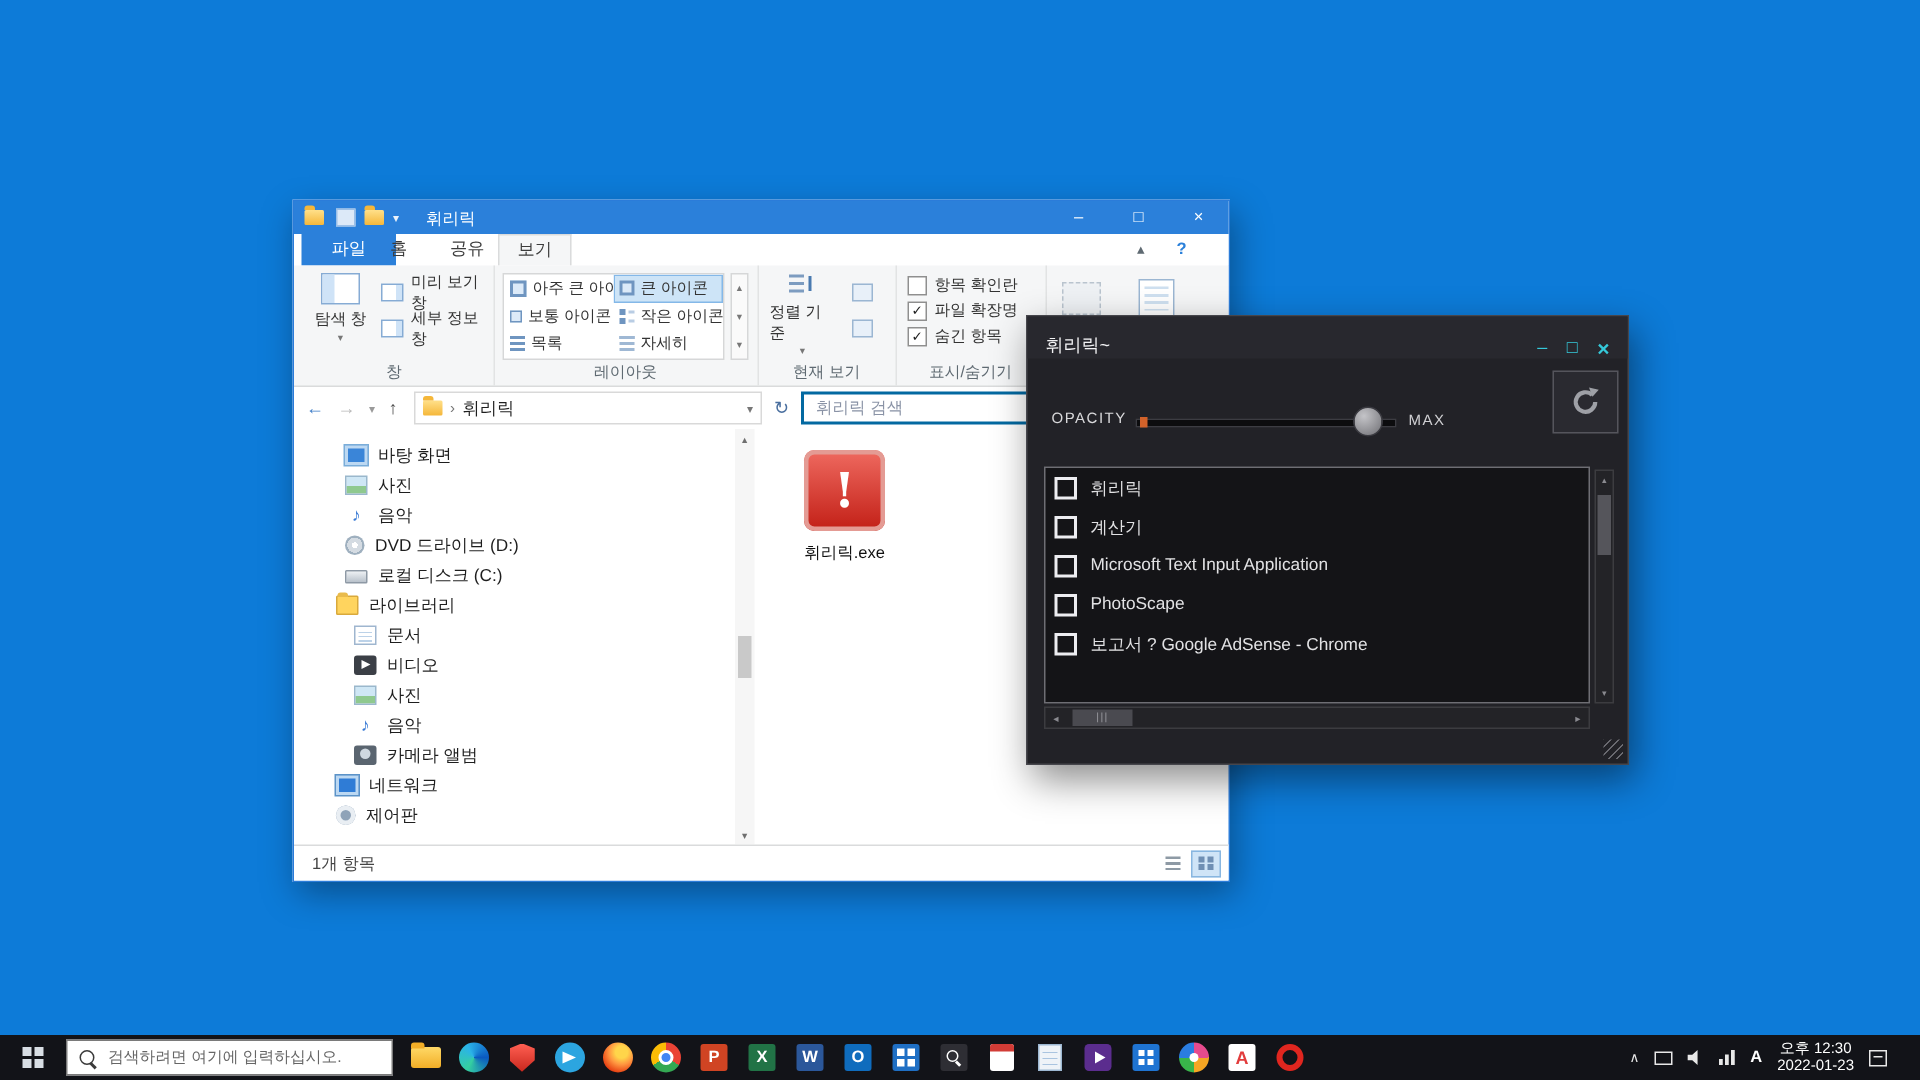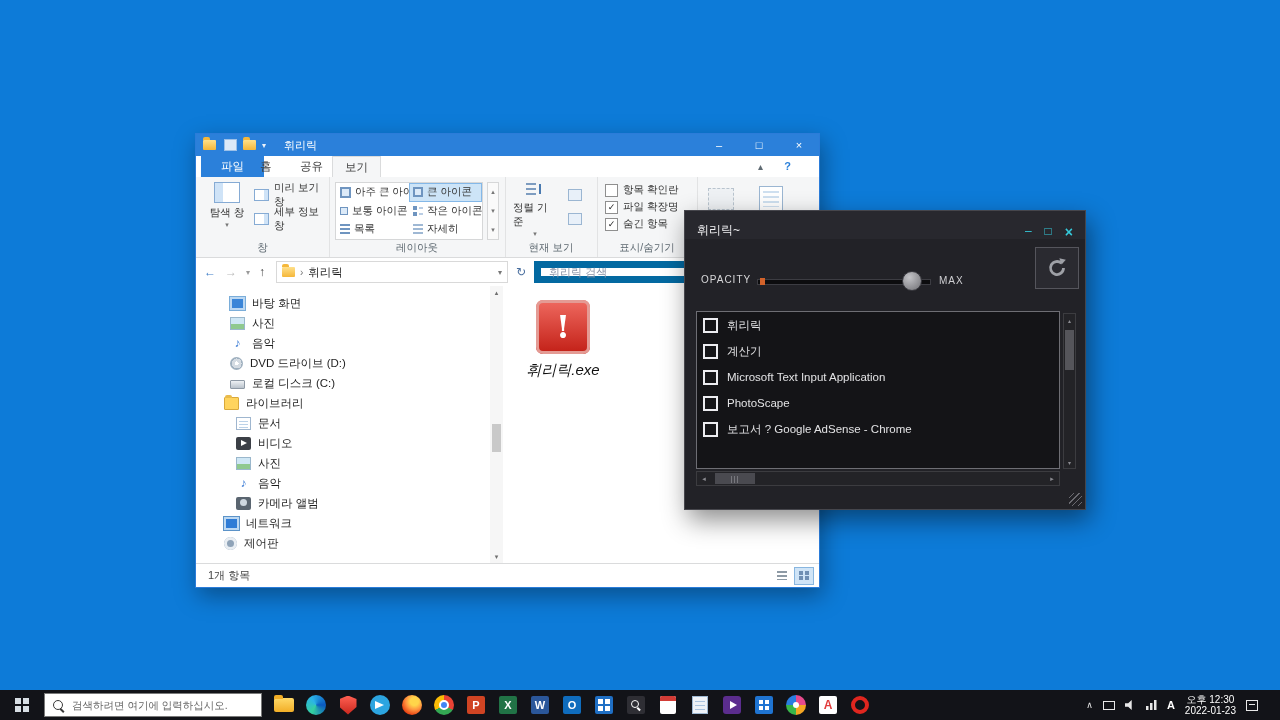--- a/index.html
+++ b/index.html
@@ -83,21 +83,21 @@
     background-image:repeating-linear-gradient(#cfe0f0 0 2px,transparent 2px 5px);background-position:3px 4px;background-size:16px 16px;background-repeat:no-repeat;}
 
   .ex-address{position:absolute;left:0;top:124px;right:0;height:28px;background:#fff;display:flex;align-items:center;padding-left:8px;box-sizing:border-box;}
   .nav-glyph{font-size:12px;margin-right:9px;}
   .g-back{color:#3f7ec8;} .g-fwd{color:#b9b9b9;} .g-dd{font-size:8px;color:#9a9a9a;} .g-up{color:#444;}
   .addr-box{width:232px;height:22px;border:1px solid #d9d9d9;display:flex;align-items:center;gap:5px;padding:0 5px;box-sizing:border-box;margin-left:2px;}
   .addr-sep{color:#777;font-size:10px;}
   .addr-text{font-size:11.5px;color:#1e1e1e;}
   .addr-dd{margin-left:auto;font-size:8px;color:#777;}
   .addr-refresh{font-size:12px;color:#4a6f9f;margin:0 8px;}
-  .search-box{width:282px;height:22px;border:7px solid #0369a1;display:flex;align-items:center;padding:0 6px;box-sizing:border-box;}
+  .search-box{width:282px;height:22px;border:2px solid #0369a1;display:flex;align-items:center;padding:0 6px;box-sizing:border-box;}
   .search-box input{border:none;outline:none;width:100%;font-size:11px;color:#444;background:transparent;font-family:inherit;}
   .search-box input::placeholder{color:#8a93a6;opacity:1;}
 
   .ex-nav{position:absolute;left:0;top:152px;width:294px;bottom:24px;overflow:hidden;padding-top:7px;box-sizing:border-box;}
   .nav-item{height:20px;display:flex;align-items:center;font-size:11.5px;color:#1e1e1e;}
   .ind1{padding-left:34px;} .ind0{padding-left:28px;} .ind2{padding-left:40px;}
   .nico{width:15px;height:13px;margin-right:7px;flex:0 0 auto;position:relative;box-sizing:border-box;}
   .nico-desktop{background:#3a85d8;border:2px solid #bcd8f2;outline:1px solid #7aadd9;}
   .nico-pics{background:linear-gradient(180deg,#cfe7f5 55%,#8fc98f 55%);border:1px solid #9ab7cc;}
   .nico-music{border:none;color:#3a7bd5;font-size:12px;line-height:13px;text-align:center;}
@@ -117,21 +117,21 @@
   .ex-vscroll{position:absolute;left:294px;top:152px;width:13px;bottom:24px;background:#f6f6f6;}
   .vs-arrow{position:absolute;left:0;right:0;height:13px;display:flex;align-items:center;justify-content:center;font-size:7px;color:#6f6f6f;}
   .vs-up{top:0;} .vs-down{bottom:0;}
   .vs-thumb{position:absolute;left:2px;right:2px;top:138px;height:28px;background:#c9c9c9;}
 
   .ex-content{position:absolute;left:307px;top:152px;right:0;bottom:24px;}
   .file-item{position:absolute;left:8px;top:14px;width:104px;text-align:center;}
   .file-icon{width:54px;height:54px;margin:0 auto;border-radius:7px;background:linear-gradient(#ef6a60,#c21f16);
     box-shadow:inset 0 0 0 3px #e49b94;display:flex;align-items:center;justify-content:center;
     color:#fff;font-weight:bold;font-size:32px;font-family:"DejaVu Serif","Liberation Serif",serif;}
-  .file-label{margin-top:7px;font-size:15px;color:#111;font-style:italic;}
+  .file-label{margin-top:7px;font-size:11px;color:#111;}
 
   .ex-status{position:absolute;left:0;right:0;bottom:0;height:24px;border-top:1px solid #dadbdc;background:#fff;
     display:flex;align-items:center;padding-left:12px;font-size:11px;color:#444;box-sizing:border-box;}
   .status-views{margin-left:auto;margin-right:5px;display:flex;gap:2px;}
   .sv-btn{width:18px;height:16px;display:flex;align-items:center;justify-content:center;border:1px solid transparent;}
   .sv-btn.active{background:#cfe4f7;border-color:#88b6e0;}
   .sv-lines{width:10px;height:9px;background:repeating-linear-gradient(#8e9aa5 0 2px,transparent 2px 4px);}
   .sv-grid{width:10px;height:9px;background:
     linear-gradient(#6f8fb4,#6f8fb4) 0 0/4px 4px no-repeat,
     linear-gradient(#6f8fb4,#6f8fb4) 6px 0/4px 4px no-repeat,

